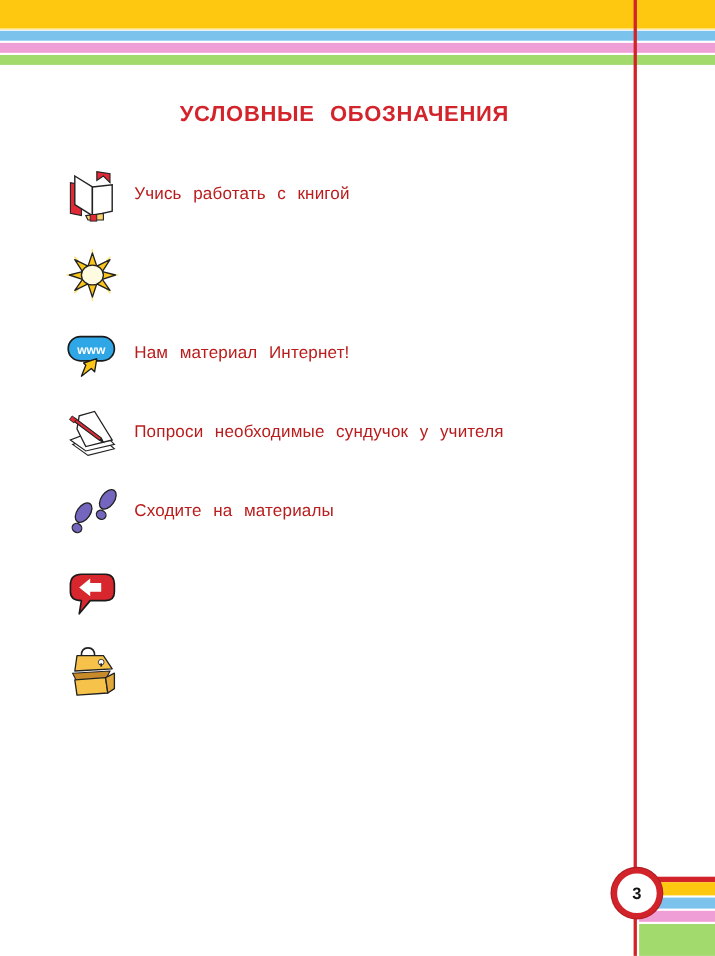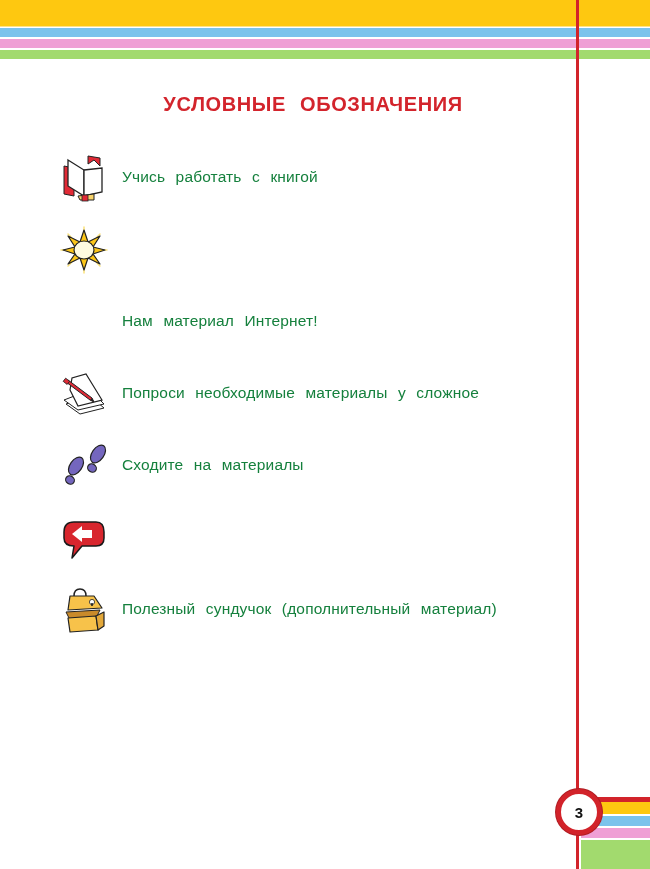--- a/index.html
+++ b/index.html
@@ -21,21 +21,21 @@
       position: absolute; left: 0; width: 578px; top: 93px; text-align: center;
       color: #d3242c; font-weight: bold; font-size: 20px; letter-spacing: 0.6px;
       word-spacing: 8px;
       margin-left: 24px;
     }
 
     .row { position: absolute; left: 60px; height: 48px; width: 500px; }
     .row .icon { position: absolute; left: 0; top: 0; width: 48px; height: 48px; }
     .row .icon svg { width: 48px; height: 48px; display: block; }
     .row .label {
-      position: absolute; left: 62px; top: 14px; font-size: 15.5px; color: #15803d;
+      position: absolute; left: 62px; top: 14px; font-size: 15.5px; color: #b91c1c;
       word-spacing: 6px; white-space: nowrap; letter-spacing: 0.15px;
     }
 
     
     .br-red { position: absolute; left: 578px; top: 797px; width: 72px; height: 5px; background: #d2232a; }
     .br-yellow { position: absolute; left: 581px; top: 802px; width: 69px; height: 12px; background: #fec810; }
     .br-blue { position: absolute; left: 581px; top: 816px; width: 69px; height: 10px; background: #7bc3ec; }
     .br-pink { position: absolute; left: 581px; top: 828px; width: 69px; height: 10px; background: #ef9fd5; }
     .br-green { position: absolute; left: 581px; top: 840px; width: 69px; height: 29px; background: #a2da6e; }
     .page-circle {
@@ -86,35 +86,42 @@
         <line x1="40" y1="8" x2="37" y2="11"></line>
           <line x1="8" y1="40" x2="11" y2="37"></line>
       </g>
       <polygon points="24,4 28,16 40,10 33,21 45,24 33,28 40,38 28,32 24,44 20,32 8,38 15,28 3,24 15,21 8,10 20,16" fill="#fcc619" stroke="#222" stroke-width="1.2" stroke-linejoin="round"></polygon>
       <ellipse cx="24" cy="24" rx="10" ry="9" fill="#fffbe0" stroke="#222" stroke-width="1.2"></ellipse>
     </svg>
   </span>
 </div>
 
 <div class="row" style="top:298px">
+  <span class="icon">
+    <svg viewBox="0 0 48 48">
+      <rect x="2" y="8" width="42" height="22" rx="11" fill="#2fa6e6" stroke="#1a1a1a" stroke-width="1.5"></rect>
+      <text x="23" y="24" text-anchor="middle" font-family="Liberation Sans, sans-serif" font-weight="bold" font-size="11" fill="#fff">www</text>
+      <path d="M14 44 L18 34 L16 32 L28 28 L26 40 L23 37 Z" fill="#fcc619" stroke="#1a1a1a" stroke-width="1.2" stroke-linejoin="round"></path>
+    </svg>
+  </span>
   <span class="label">Нам материал Интернет!</span>
 </div>
 
 <div class="row" style="top:370px">
   <span class="icon">
     <svg viewBox="0 0 48 48">
       <path d="M6 34 L20 44 L44 38 L30 26 Z" fill="#fff" stroke="#222" stroke-width="1"></path>
       <path d="M4 30 L18 40 L44 34 L30 20 Z" fill="#fff" stroke="#222" stroke-width="1"></path>
       <path d="M10 20 L18 36 L42 30 L26 4 L12 8 Z" fill="#fff" stroke="#222" stroke-width="1.2"></path>
       <path d="M6 12 L30 30 L34 32 L32 28 L8 10 Z" fill="#e12a36" stroke="#222" stroke-width="1"></path>
       <path d="M30 30 L34 32 L32 28 Z" fill="#222"></path>
       <rect x="4" y="9" width="5" height="4" fill="#e12a36" stroke="#222" stroke-width="0.8" transform="rotate(38 6 11)"></rect>
     </svg>
   </span>
-  <span class="label">Попроси необходимые материалы у сложное</span>
+  <span class="label">Попроси необходимые сундучок у учителя</span>
 </div>
 
 <div class="row" style="top:442px">
   <span class="icon">
     <svg viewBox="0 0 48 48">
       <ellipse cx="16" cy="24" rx="6" ry="10" transform="rotate(35 16 24)" fill="#7466be" stroke="#222" stroke-width="1.2"></ellipse>
       <ellipse cx="10" cy="38" rx="4.5" ry="4" transform="rotate(35 10 38)" fill="#7466be" stroke="#222" stroke-width="1.2"></ellipse>
       <ellipse cx="38" cy="12" rx="6" ry="10" transform="rotate(35 38 12)" fill="#7466be" stroke="#222" stroke-width="1.2"></ellipse>
       <ellipse cx="32" cy="26" rx="4.5" ry="4" transform="rotate(35 32 26)" fill="#7466be" stroke="#222" stroke-width="1.2"></ellipse>
     </svg>
@@ -136,21 +143,20 @@
     <svg viewBox="0 0 48 48">
       <path d="M14 10 Q14 3 20 3 Q26 3 26 10" fill="none" stroke="#222" stroke-width="1.5"></path>
       <path d="M10 10 L34 10 L42 22 L8 24 Z" fill="#f7c24a" stroke="#222" stroke-width="1.2" stroke-linejoin="round"></path>
       <circle cx="32" cy="16" r="2.6" fill="#fff" stroke="#222" stroke-width="0.8"></circle>
       <rect x="31.2" y="17" width="1.6" height="3" fill="#222"></rect>
       <path d="M6 26 L40 24 L36 32 L10 34 Z" fill="#c98a2a" stroke="#222" stroke-width="1"></path>
       <path d="M8 32 L36 30 L38 44 L10 46 Z" fill="#f7c24a" stroke="#222" stroke-width="1.2" stroke-linejoin="round"></path>
       <path d="M36 30 L44 26 L44 40 L38 44 Z" fill="#e3a83a" stroke="#222" stroke-width="1.2" stroke-linejoin="round"></path>
     </svg>
   </span>
-  <span class="label">Полезный сундучок (дополнительный материал)</span>
 </div>
 
 <div class="br-red"></div>
 <div class="br-yellow"></div>
 <div class="br-blue"></div>
 <div class="br-pink"></div>
 <div class="br-green"></div>
 <div class="page-circle">3</div>
 
 </body></html>

